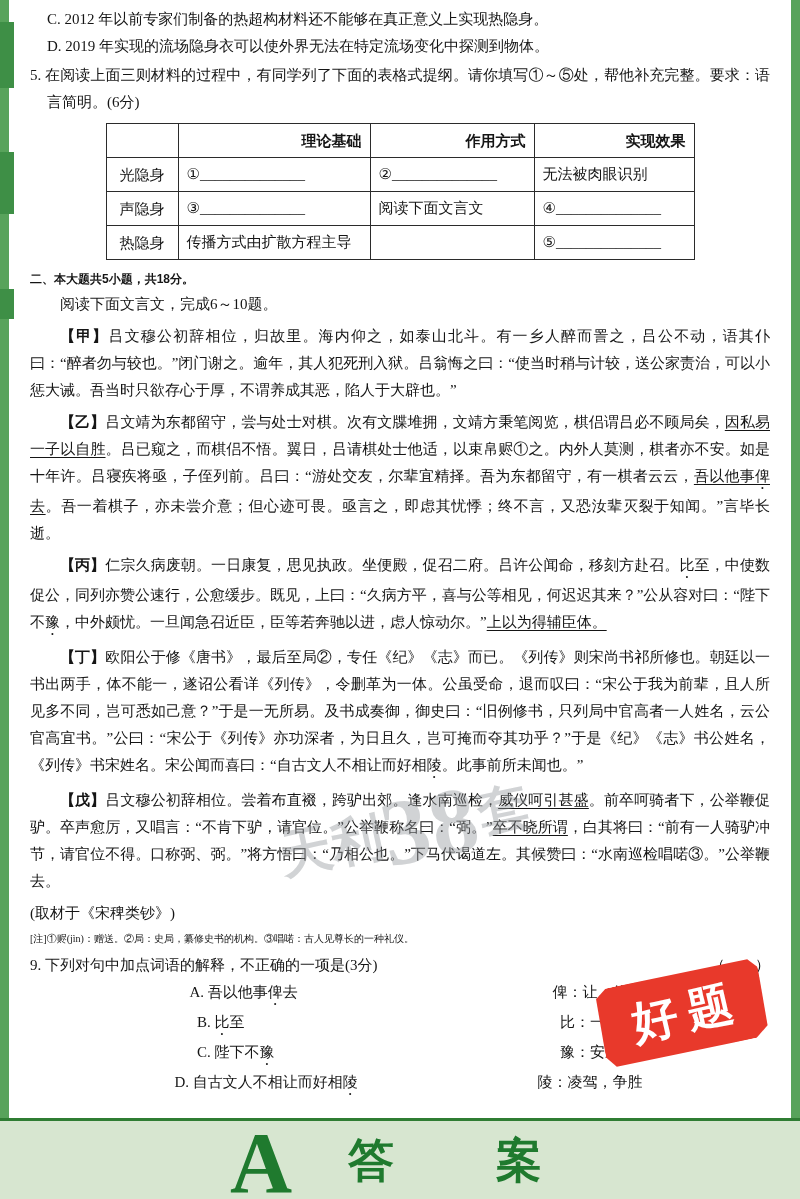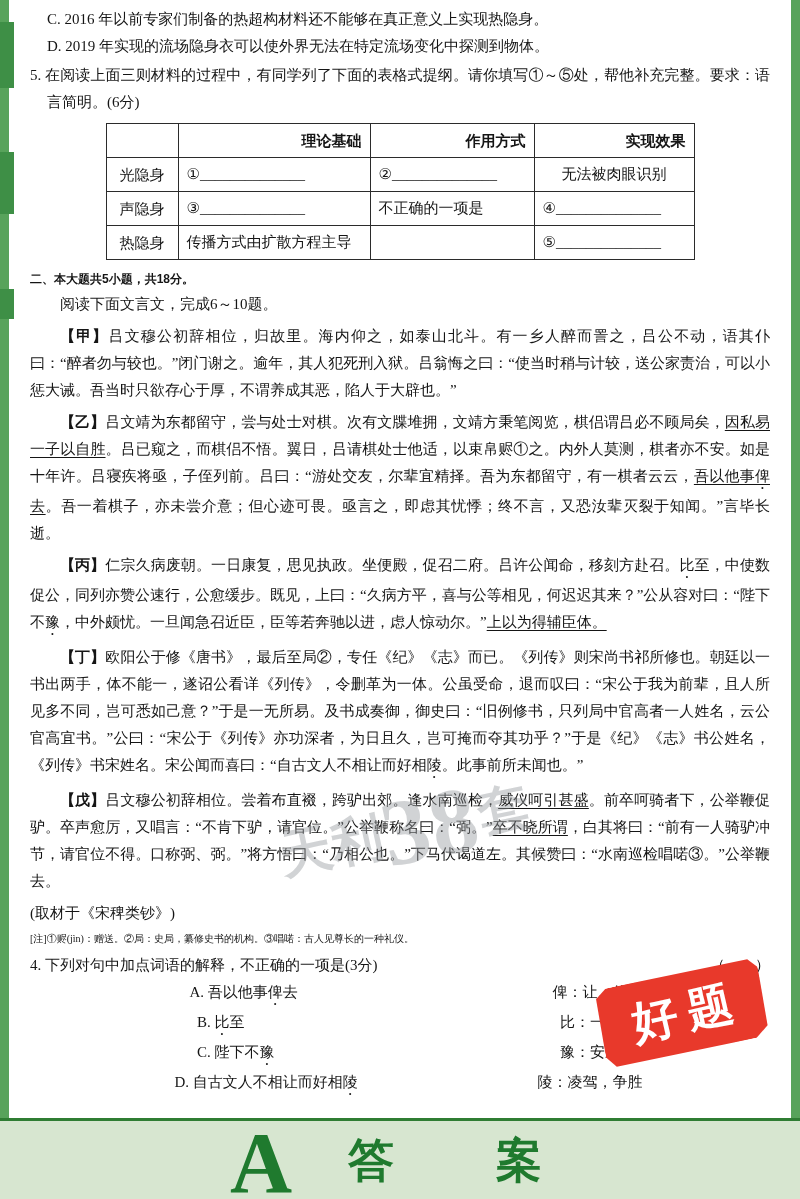--- a/index.html
+++ b/index.html
@@ -19,21 +19,21 @@
 
   .content { position:absolute; left:30px; right:30px; top:6px; z-index:1; }
 
   .opt-line { margin-left:17px; }
   .q5 { padding-left:17px; text-indent:-17px; margin-top:2px; text-align:justify; }
 
   table.outline { border-collapse:collapse; margin:7px auto 9px; table-layout:fixed; }
   table.outline td, table.outline th { border:1px solid #2b2b2b; height:31px; padding:1px 8px; font-weight:normal; overflow:hidden; }
   table.outline th { font-family:"Liberation Sans","DejaVu Sans",sans-serif; font-weight:bold; text-align:right; }
   .row-label { font-family:"Liberation Sans","DejaVu Sans",sans-serif; font-weight:bold; text-align:center; }
-  .cell-center { text-align:center; }
+  .cell-center { }
 
   .sec-head { font-family:"Liberation Sans","DejaVu Sans",sans-serif; font-weight:bold; font-size:12px; margin-top:2px; }
   .indent { text-indent:2em; }
   .psg { margin:5px 0; text-align:justify; text-indent:2em; }
   .seg-b { font-weight:bold; }
   .seg-u { text-decoration:underline; text-underline-offset:3px; }
   .seg-d {
     -webkit-text-emphasis:filled dot; text-emphasis:filled dot;
     -webkit-text-emphasis-position:under; text-emphasis-position:under right;
   }
@@ -85,21 +85,21 @@
 <div class="page">
 
   <div class="edge edge-left"></div>
   <div class="edge edge-right"></div>
   <div class="tab tab1"></div>
   <div class="tab tab2"></div>
   <div class="tab tab3"></div>
 
   <div class="content">
 
-    <div class="opt-line">C. 2016 年以前专家们制备的热超构材料还不能够在真正意义上实现热隐身。</div>
+    <div class="opt-line">C. 2012 年以前专家们制备的热超构材料还不能够在真正意义上实现热隐身。</div>
     <div class="opt-line">D. 2019 年实现的流场隐身衣可以使外界无法在特定流场变化中探测到物体。</div>
 
     <div class="q5">5. 在阅读上面三则材料的过程中，有同学列了下面的表格式提纲。请你填写①～⑤处，帮他补充完整。要求：语言简明。(6分)</div>
 
     <table class="outline">
       <colgroup>
         <col style="width:72px">
           <col style="width:192px">
           <col style="width:164px">
           <col style="width:160px">
@@ -113,21 +113,21 @@
       </tr>
       <tr>
         <td class="row-label">光隐身</td>
         <td>①______________</td>
         <td>②______________</td>
         <td class="cell-center">无法被肉眼识别</td>
       </tr>
       <tr>
         <td class="row-label">声隐身</td>
         <td>③______________</td>
-        <td>不正确的一项是</td>
+        <td>阅读下面文言文</td>
         <td>④______________</td>
       </tr>
       <tr>
         <td class="row-label">热隐身</td>
         <td>传播方式由扩散方程主导</td>
         <td></td>
         <td>⑤______________</td>
       </tr>
     </tbody>
       </table>
@@ -138,21 +138,21 @@
     <p class="psg"><span class="seg-b">【甲】</span><span>吕文穆公初辞相位，归故里。海内仰之，如泰山北斗。有一乡人醉而詈之，吕公不动，语其仆曰：“醉者勿与较也。”闭门谢之。逾年，其人犯死刑入狱。吕翁悔之曰：“使当时稍与计较，送公家责治，可以小惩大诫。吾当时只欲存心于厚，不谓养成其恶，陷人于大辟也。”</span></p>
     <p class="psg"><span class="seg-b">【乙】</span><span>吕文靖为东都留守，尝与处士对棋。次有文牒堆拥，文靖方秉笔阅览，棋侣谓吕必不顾局矣，</span><span class="seg-u">因私易一子以自胜</span><span>。吕已窥之，而棋侣不悟。翼日，吕请棋处士他适，以束帛赆①之。内外人莫测，棋者亦不安。如是十年许。吕寝疾将亟，子侄列前。吕曰：“游处交友，尔辈宜精择。吾为东都留守，有一棋者云云，</span><span class="seg-u">吾以他事</span><span class="seg-u seg-d">俾</span><span class="seg-u">去</span><span>。吾一着棋子，亦未尝介意；但心迹可畏。亟言之，即虑其忧悸；终不言，又恐汝辈灭裂于知闻。”言毕长逝。</span></p>
     <p class="psg"><span class="seg-b">【丙】</span><span>仁宗久病废朝。一日康复，思见执政。坐便殿，促召二府。吕许公闻命，移刻方赴召。</span><span class="seg-d">比</span><span>至，中使数促公，同列亦赞公速行，公愈缓步。既见，上曰：“久病方平，喜与公等相见，何迟迟其来？”公从容对曰：“陛下不</span><span class="seg-d">豫</span><span>，中外颇忧。一旦闻急召近臣，臣等若奔驰以进，虑人惊动尔。”</span><span class="seg-u">上以为得辅臣体。</span></p>
     <p class="psg"><span class="seg-b">【丁】</span><span>欧阳公于修《唐书》，最后至局②，专任《纪》《志》而已。《列传》则宋尚书祁所修也。朝廷以一书出两手，体不能一，遂诏公看详《列传》，令删革为一体。公虽受命，退而叹曰：“宋公于我为前辈，且人所见多不同，岂可悉如己意？”于是一无所易。及书成奏御，御史曰：“旧例修书，只列局中官高者一人姓名，云公官高宜书。”公曰：“宋公于《列传》亦功深者，为日且久，岂可掩而夺其功乎？”于是《纪》《志》书公姓名，《列传》书宋姓名。宋公闻而喜曰：“自古文人不相让而好相</span><span class="seg-d">陵</span><span>。此事前所未闻也。”</span></p>
     <p class="psg"><span class="seg-b">【戊】</span><span>吕文穆公初辞相位。尝着布直裰，跨驴出郊。逢水南巡检，</span><span class="seg-u">威仪呵引甚盛</span><span>。前卒呵骑者下，公举鞭促驴。卒声愈厉，又唱言：“不肯下驴，请官位。”公举鞭称名曰：“弼。”</span><span class="seg-u">卒不晓所谓</span><span>，白其将曰：“前有一人骑驴冲节，请官位不得。口称弼、弼。”将方悟曰：“乃相公也。”下马伏谒道左。其候赞曰：“水南巡检唱喏③。”公举鞭去。</span></p>
 
     <div class="source">(取材于《宋稗类钞》)</div>
     <div class="notes">[注]①赆(jìn)：赠送。②局：史局，纂修史书的机构。③唱喏：古人见尊长的一种礼仪。</div>
 
     <div class="q6-stem">
-      <span>4. 下列对句中加点词语的解释，不正确的一项是(3分)</span>
+      <span>9. 下列对句中加点词语的解释，不正确的一项是(3分)</span>
       <span>（　　）</span>
     </div>
     <div class="q6-option">
       <span class="phrase"><span>A. 吾以他事</span><span class="seg-d">俾</span><span>去</span></span>
       <span>俾：让、使</span>
     </div>
     <div class="q6-option">
       <span class="phrase"><span>B. </span><span class="seg-d">比</span><span>至</span></span>
       <span>比：一起</span>
     </div>

